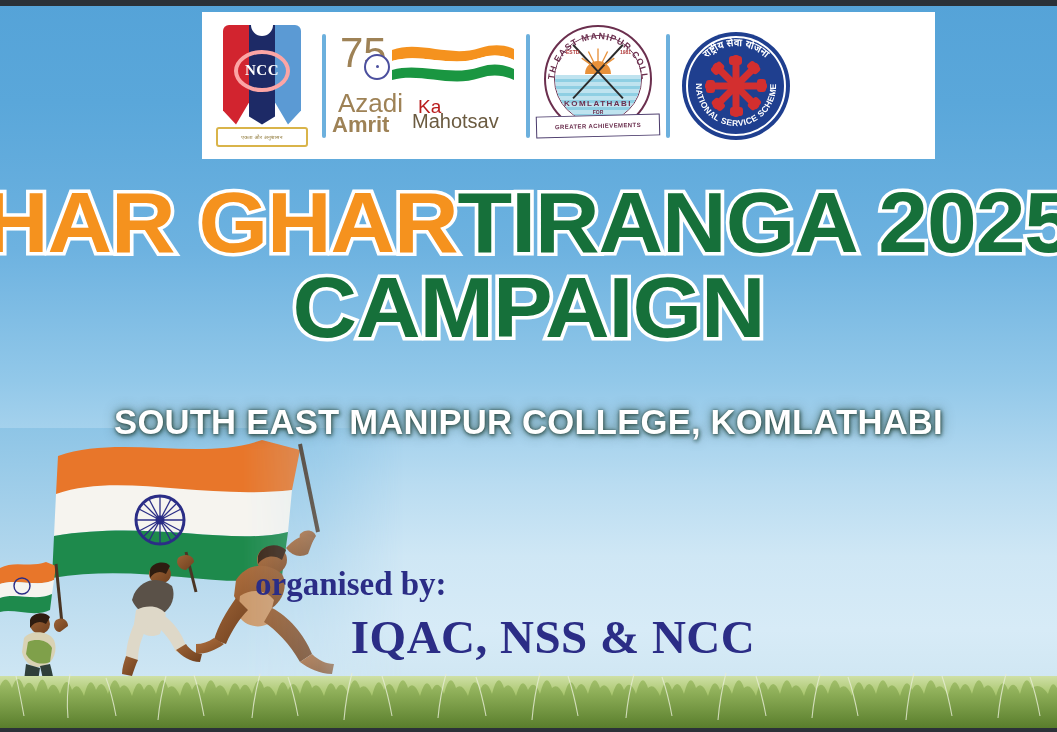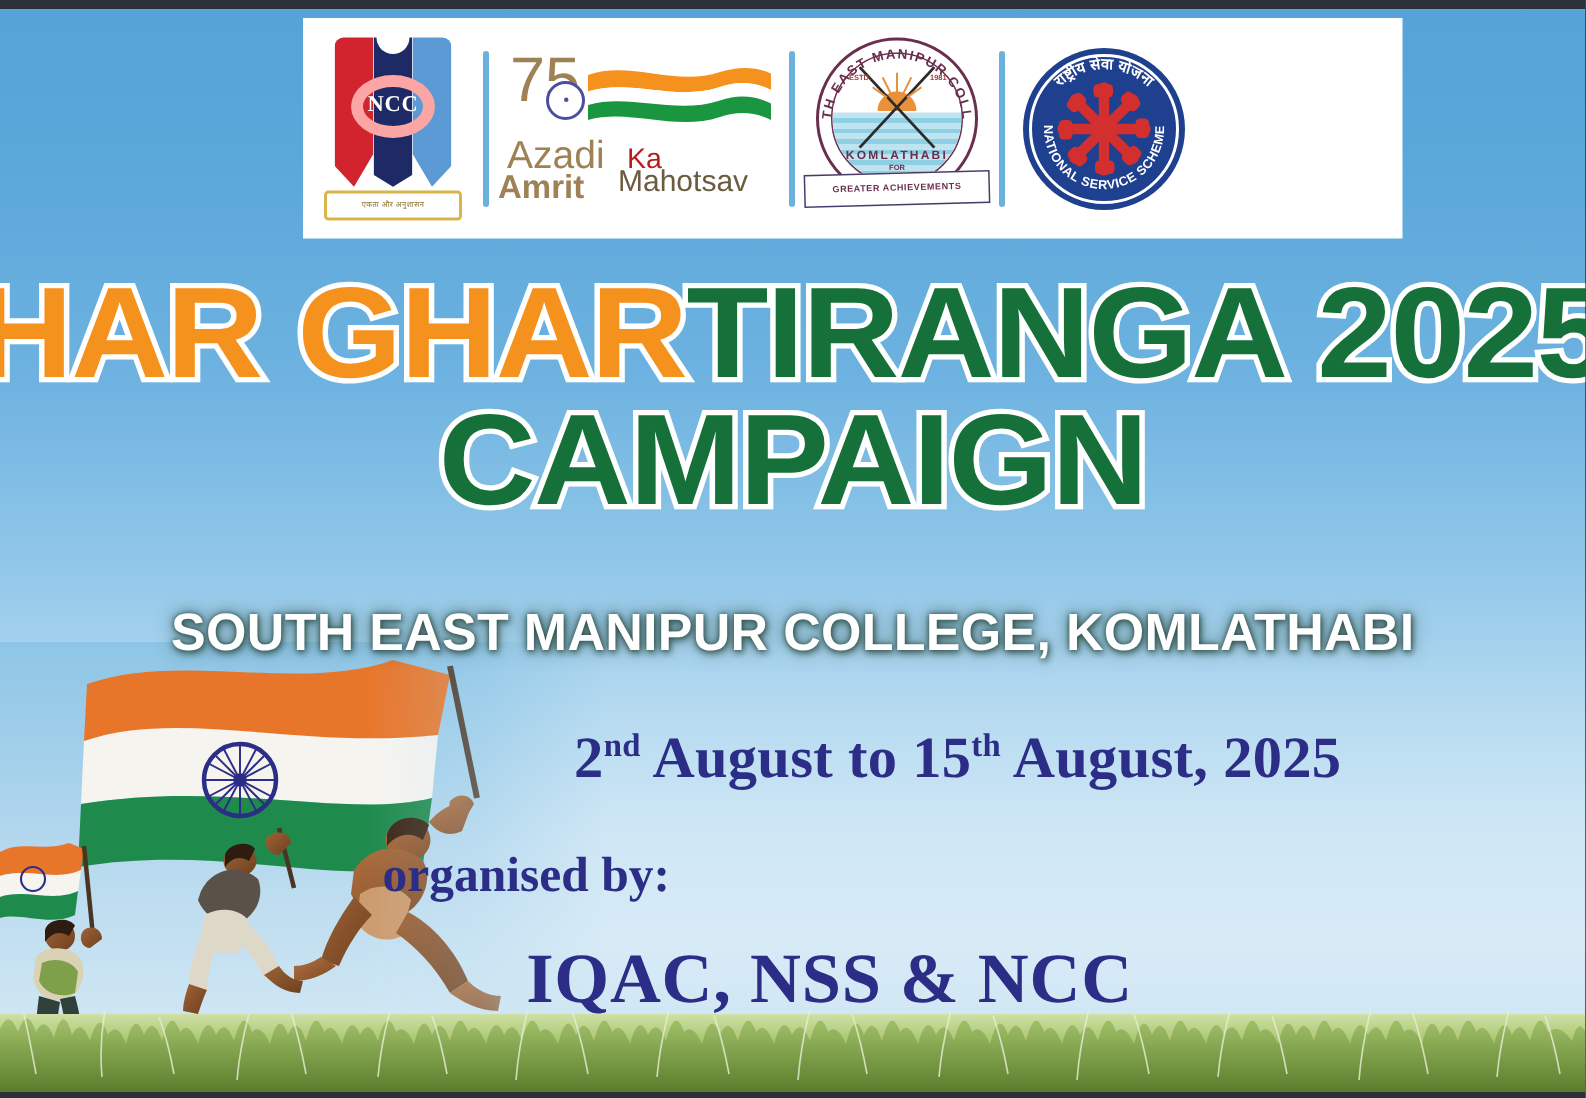--- a/index.html
+++ b/index.html
@@ -70,21 +70,21 @@
   .ncc-shield .b2 { left:26px; width:26px; background:#1d2a66;
      clip-path: polygon(0 0, 100% 0, 100% 92%, 50% 100%, 0 92%); }
   .ncc-shield .b3 { left:52px; width:26px; background:#5b9ad4;
      border-radius: 0 6px 0 0; clip-path: polygon(0 0, 100% 0, 100% 86%, 50% 100%, 0 78%); }
   .ncc-shield .notch {
     position:absolute; left:50%; top:-1px; transform:translateX(-50%);
     width:22px; height:12px; background:#fff; border-radius:0 0 11px 11px;
   }
   .ncc-wreath {
     position:absolute; left:50%; top:46%; transform:translate(-50%,-50%);
-    width:56px; height:42px; border:8px solid #fca5a5; border-radius:50%;
+    width:56px; height:42px; border:4px solid #fca5a5; border-radius:50%;
     display:flex; align-items:center; justify-content:center;
   }
   .ncc-text {
     font-family: "Liberation Serif", serif;
     font-size: 15px; font-weight: 700; color: #ffffff; letter-spacing: .5px;
   }
   .ncc-scroll {
     margin-top: 2px;
     width: 92px; height: 20px;
     border: 2px solid #d9b44a;
@@ -240,21 +240,21 @@
 
   
   .org-by {
     position:absolute; left:0; top:566px; width:1057px;
     z-index:25;
     font-family:"Liberation Serif", serif;
     font-weight:700; font-size:33px; color:#2b2d86;
     padding-left: 255px;
   }
   .org-names {
-    position:absolute; left:0; top:626px; width:861px;
+    position:absolute; left:0; top:610px; width:861px;
     text-align:center; z-index:25;
     font-family:"Liberation Serif", serif;
     font-weight:700; font-size:47px; color:#2b2d86;
     letter-spacing:.5px;
     padding-left: 245px;
   }
 
   
   .photo {
     position:absolute; left:0; bottom:4px; width:420px; height:300px;
@@ -472,21 +472,20 @@
 
   <div class="headline">
     <div class="hl-line">
       <span class="hl-orange">HAR GHAR </span><span class="hl-green">TIRANGA 2025</span>
     </div>
     <div class="hl-line hl-line2 hl-green">CAMPAIGN</div>
   </div>
 
   <div class="college-name">SOUTH EAST MANIPUR COLLEGE, KOMLATHABI</div>
 
-  <div class="date-line"><span>2</span><sup>nd</sup><span> August to </span><span>15</span><sup>th</sup><span> August, 2025</span></div>
 
   <div class="org-by">organised by:</div>
   <div class="org-names">IQAC, NSS &amp; NCC</div>
 
   <svg class="grass" viewBox="0 0 1057 86" preserveAspectRatio="none">
     <defs>
       <linearGradient id="gBase" x1="0" y1="0" x2="0" y2="1">
         <stop offset="0%" stop-color="#cfe0a6"></stop>
         <stop offset="35%" stop-color="#a9c66e"></stop>
         <stop offset="100%" stop-color="#6f9637"></stop>

